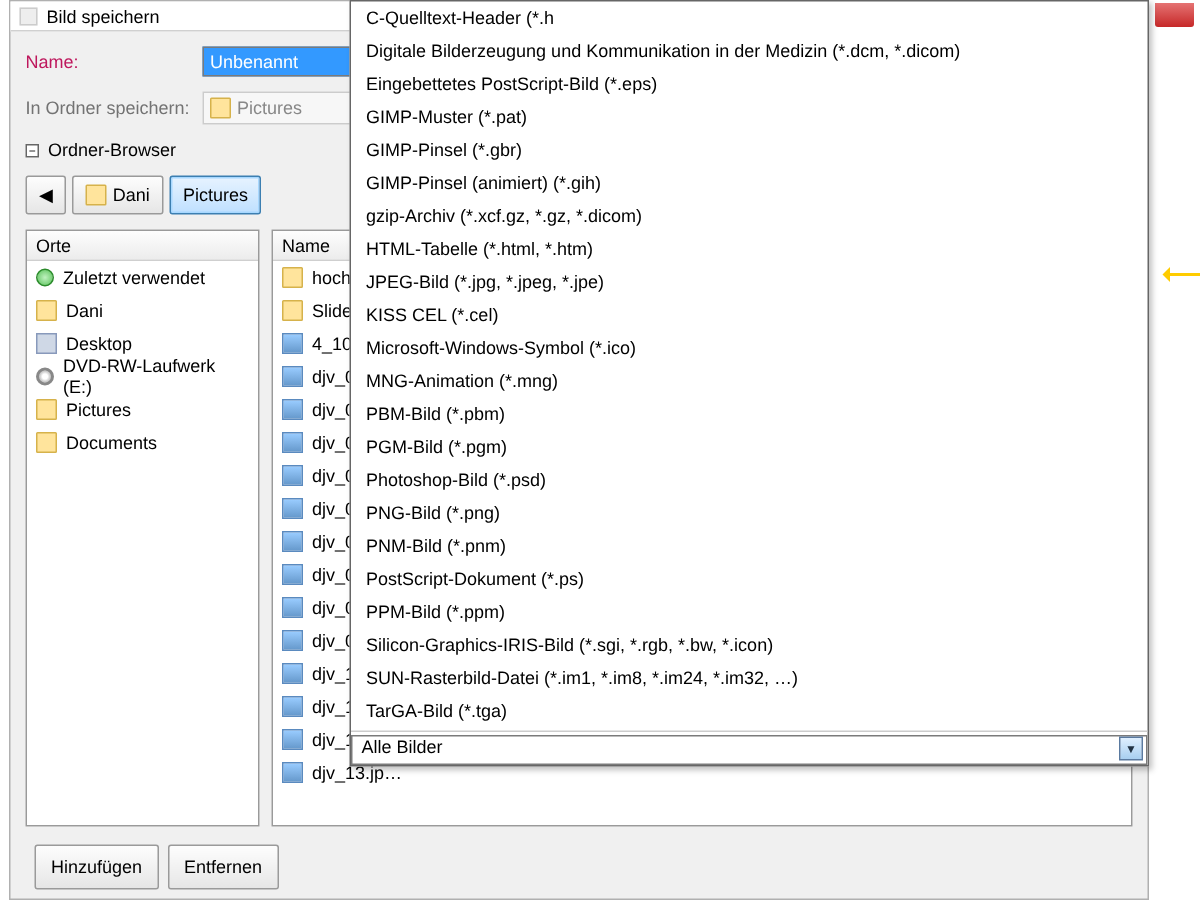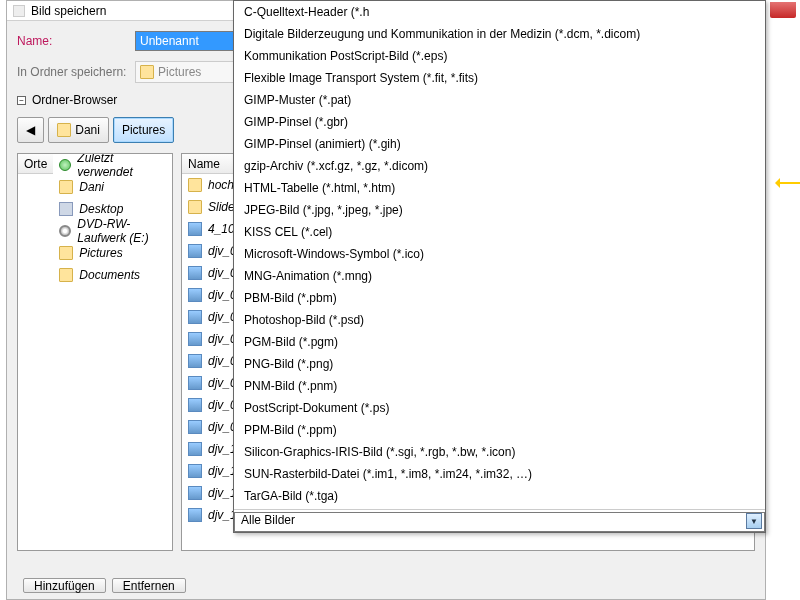--- a/index.html
+++ b/index.html
@@ -15,34 +15,34 @@
   input.textfield { width:100%; height:20px; border:1px solid #7a7a7a; padding:1px 4px; background:#fff; }
   input.textfield.selected { background:#3399ff; color:#fff; }
   .folder-readout { height:22px; border:1px solid #ccc; background:#f7f7f7; color:#888; display:flex; align-items:center; padding:0 4px; gap:4px; width:100%; }
   .expander { display:flex; align-items:center; gap:6px; margin:6px 0 10px 0; cursor:default; }
   .expander .tri { width:9px; height:9px; border:1px solid #666; font-size:8px; line-height:7px; text-align:center; background:#fff; }
   .pathbar { display:flex; align-items:center; gap:4px; margin-bottom:10px; }
   .navbtn { height:26px; min-width:24px; border:1px solid #9a9a9a; border-radius:2px; background:linear-gradient(#fdfdfd,#e6e6e6); display:flex; align-items:center; padding:0 8px; gap:4px; }
   .navbtn.active { border:1px solid #3c7fb1; background:linear-gradient(#e7f3ff,#bfe0ff); box-shadow:inset 0 0 0 1px #a8d8ff; }
   .columns { display:flex; gap:8px; }
   .panel { border:1px solid #9a9a9a; background:#fff; }
-  .places { width:156px; height:398px; display:flex; flex-direction:row; }
+  .places { width:156px; height:398px; display:flex; flex-direction:column; }
   .files  { flex:1; height:398px; display:flex; flex-direction:column; }
   .panel .hdr { height:20px; background:linear-gradient(#fdfdfd,#ececec); border-bottom:1px solid #cfcfcf; padding:0 6px; display:flex; align-items:center; font-weight:normal; }
-  .panel .body { overflow:auto; flex:1;font-style:italic; }
+  .panel .body { overflow:auto; flex:1; }
   .listrow { display:flex; align-items:center; gap:6px; padding:3px 6px; height:22px; }
   .ico { width:14px; height:14px; display:inline-flex; align-items:center; justify-content:center; flex:0 0 auto; }
   .ico-folder { background:#ffe49c; border:1px solid #d6b24b; border-radius:1px; }
   .ico-recent { width:12px;height:12px;border:1px solid #2a8a2a;border-radius:50%; background:radial-gradient(#bff2bf,#58c058); }
   .ico-desktop { background:#cfd8e6; border:1px solid #8899bb; }
   .ico-drive { background:#d8d8d8; border:1px solid #888; border-radius:2px; }
   .ico-disc { width:12px;height:12px;border:2px solid #888;border-radius:50%; background:radial-gradient(#fff 30%,#ccc 60%); }
   .ico-image { background:linear-gradient(#9cf,#69c); border:1px solid #5a8abf; }
   .buttons { position:absolute; left:16px; bottom:6px; display:flex; gap:6px; }
-  .btn { height:15px; border:1px solid #9a9a9a; border-radius:2px; background:linear-gradient(#fdfdfd,#e6e6e6); padding:0 10px; display:flex; align-items:center; }
+  .btn { height:30px; border:1px solid #9a9a9a; border-radius:2px; background:linear-gradient(#fdfdfd,#e6e6e6); padding:0 10px; display:flex; align-items:center; }
   
   .dropdown { position:absolute; left:233px; top:0; width:533px; background:#fff; border:1px solid #666; box-shadow:2px 2px 4px rgba(0,0,0,0.25); }
   .dropdown .opt { padding:3px 10px; height:22px; display:flex; align-items:center; }
   .dropdown .sep { height:1px; background:#ccc; margin:2px 0; }
   .combo { height:20px; border:1px solid #7a7a7a; background:#fff; display:flex; align-items:flex-start; padding:0 2px 0 6px; justify-content:space-between; }
   .combo .arrow { width:16px;height:16px;border:1px solid #5a7aa0;background:linear-gradient(#dfefff,#a8cff0); display:flex;align-items:center;justify-content:center; font-size:8px; color:#234; }
   .closebtn { position:absolute; right:4px; top:2px; width:26px; height:16px; background:linear-gradient(#e57373,#c62828); border-radius:0 0 2px 2px; }
   
   .tick { position:absolute; right:0; top:182px; width:20px; height:2px; background:#ffcc00; }
   .tick:before{content:"";position:absolute;left:-10px;top:-4px;border:5px solid transparent;border-right-color:#ffcc00;}
@@ -198,34 +198,33 @@
     <div class="btn">
         <span>Entfernen</span>
       </div>
   </div>
 </div>
 
 <div class="dropdown">
   <div id="ft-list">
       <div class="opt">C-Quelltext-Header (*.h</div>
       <div class="opt">Digitale Bilderzeugung und Kommunikation in der Medizin (*.dcm, *.dicom)</div>
-      <div class="opt">Kommunikation PostScript-Bild (*.eps)</div>
-      <div class="opt">Flexible Image Transport System (*.fit, *.fits)</div>
+      <div class="opt">Eingebettetes PostScript-Bild (*.eps)</div>
       <div class="opt">GIMP-Muster (*.pat)</div>
       <div class="opt">GIMP-Pinsel (*.gbr)</div>
       <div class="opt">GIMP-Pinsel (animiert) (*.gih)</div>
       <div class="opt">gzip-Archiv (*.xcf.gz, *.gz, *.dicom)</div>
       <div class="opt">HTML-Tabelle (*.html, *.htm)</div>
       <div class="opt">JPEG-Bild (*.jpg, *.jpeg, *.jpe)</div>
       <div class="opt">KISS CEL (*.cel)</div>
       <div class="opt">Microsoft-Windows-Symbol (*.ico)</div>
       <div class="opt">MNG-Animation (*.mng)</div>
       <div class="opt">PBM-Bild (*.pbm)</div>
+      <div class="opt">PGM-Bild (*.pgm)</div>
       <div class="opt">Photoshop-Bild (*.psd)</div>
-      <div class="opt">PGM-Bild (*.pgm)</div>
       <div class="opt">PNG-Bild (*.png)</div>
       <div class="opt">PNM-Bild (*.pnm)</div>
       <div class="opt">PostScript-Dokument (*.ps)</div>
       <div class="opt">PPM-Bild (*.ppm)</div>
       <div class="opt">Silicon-Graphics-IRIS-Bild (*.sgi, *.rgb, *.bw, *.icon)</div>
       <div class="opt">SUN-Rasterbild-Datei (*.im1, *.im8, *.im24, *.im32, …)</div>
       <div class="opt">TarGA-Bild (*.tga)</div>
     </div>
   <div class="sep"></div>
   <div class="combo">

